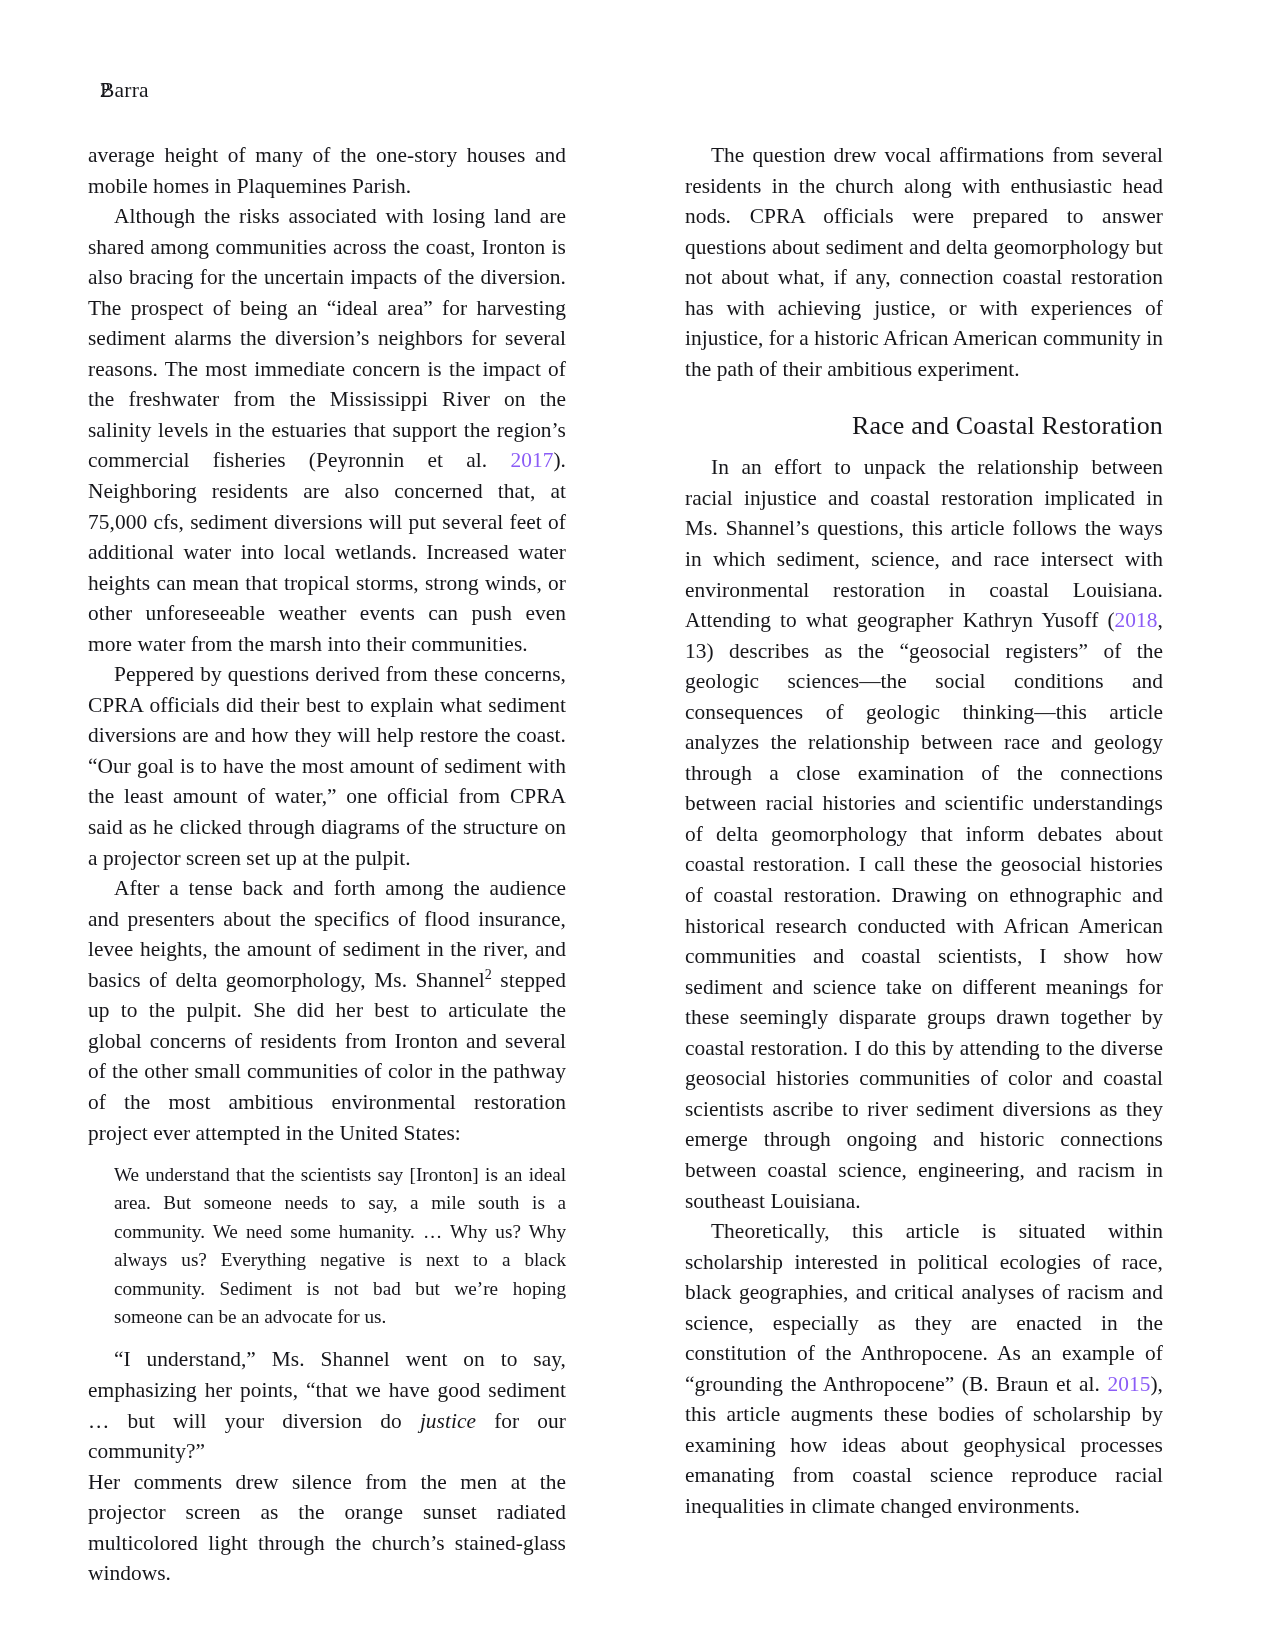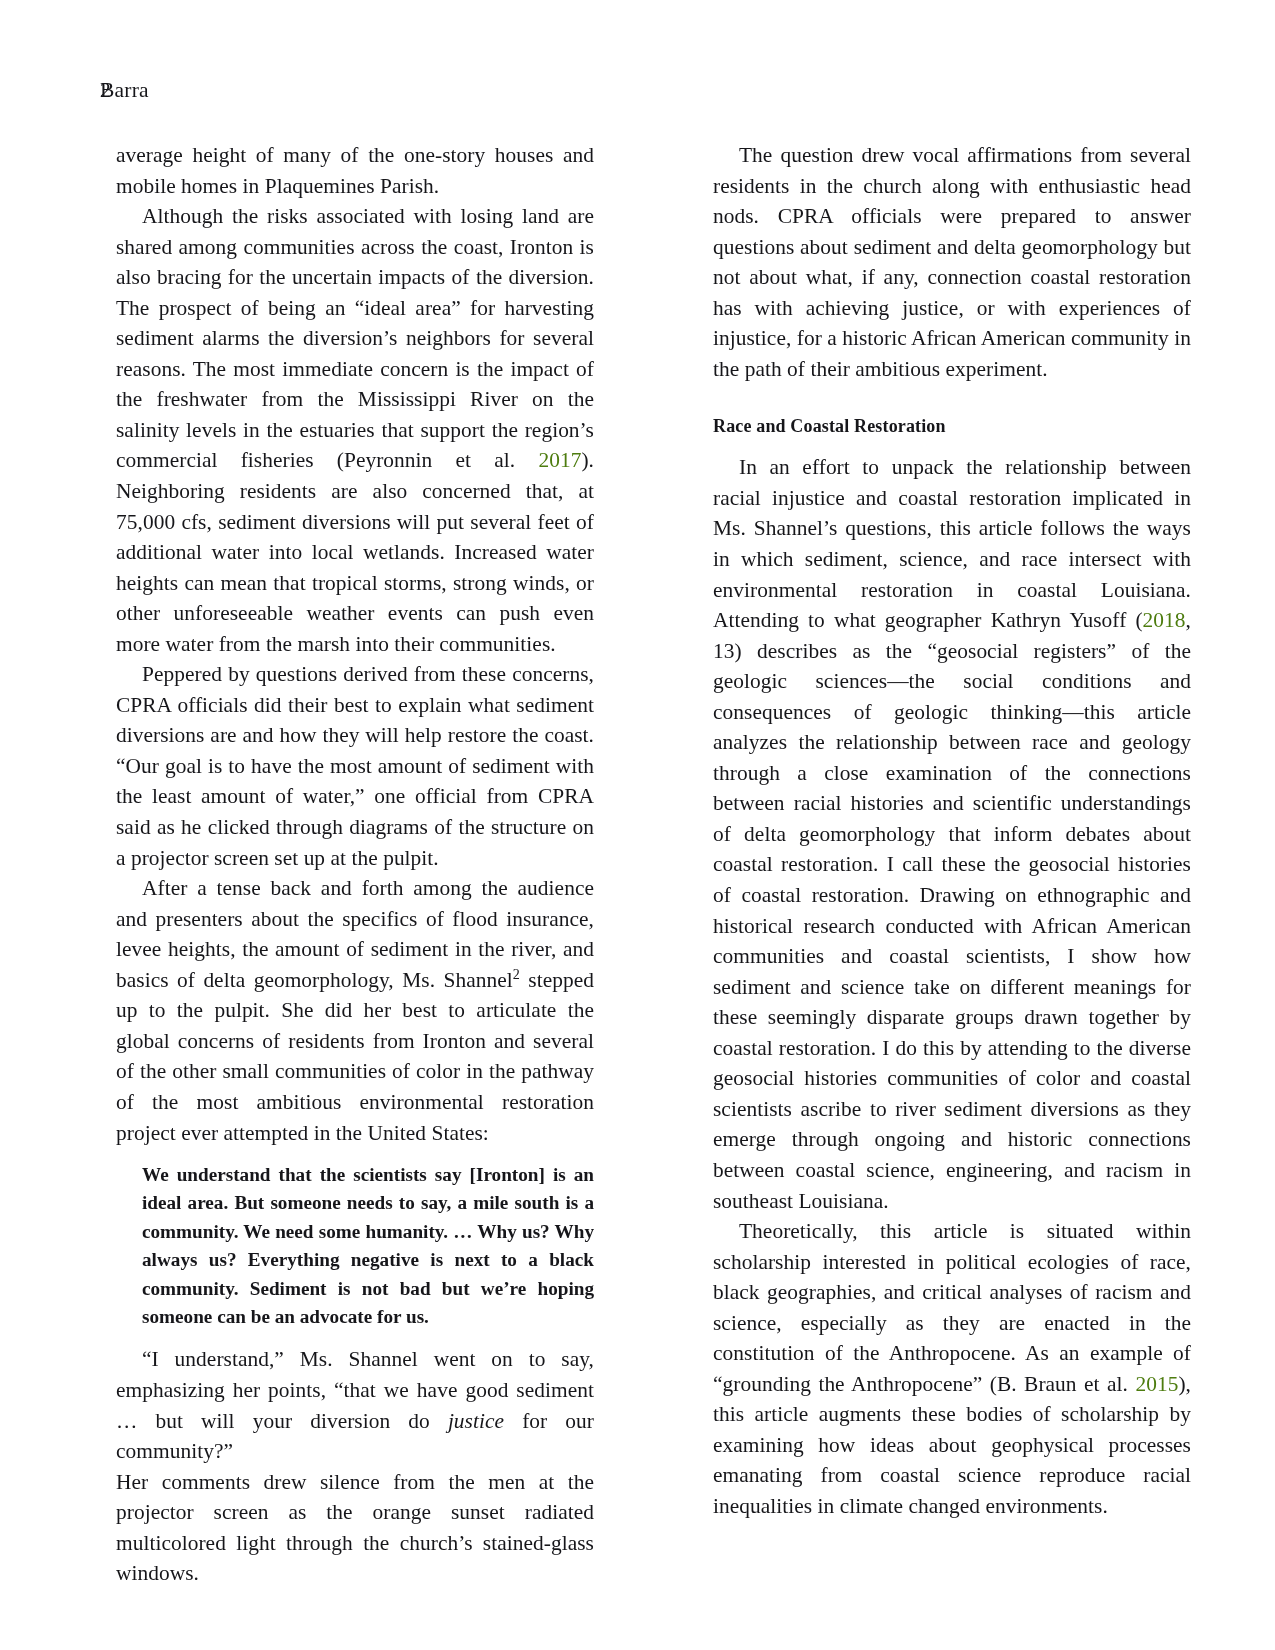--- a/index.html
+++ b/index.html
@@ -42,21 +42,21 @@
     font-size: 21.5px;
     line-height: 28px;
     color: #16161a;
     letter-spacing: 0.2px;
   }
 
   
   .body-area {
     position: absolute;
     top: 140px;
-    left: 116px;
+    left: 88px;
     width: 1075px;
     height: 1450px;
     display: flex;
     justify-content: space-between;
   }
   .col {
     width: 478px;
   }
 
   p.para {
@@ -68,42 +68,41 @@
     hyphens: none;
     text-indent: 0;
     letter-spacing: 0.05px;
   }
   p.para.indent {
     text-indent: 26px;
   }
 
   h2.section-head {
     margin: 26px 0 10px 0;
-    font-size: 18px;
+    font-size: 26px;
     line-height: 32px;
-    font-weight: bold;
-    text-align: left;
+    font-weight: normal;
+    text-align: right;
     letter-spacing: 0.15px;
   }
 
   blockquote.quote {
     margin: 13px 0 13px 0;
     padding: 0 0 0 26px;
     font-size: 19.2px;
     line-height: 28.4px;
     text-align: justify;
     text-justify: inter-word;
-    font-weight: bold;
   }
   blockquote.quote p {
     margin: 0;
   }
 
   a.cite, .cite {
-    color: #4d7c0f;
+    color: #8b5cf6;
     text-decoration: none;
   }
   .ital { font-style: italic; }
   sup.fn {
     font-size: 0.66em;
     vertical-align: super;
     line-height: 0;
   }
 </style>
 </head>

